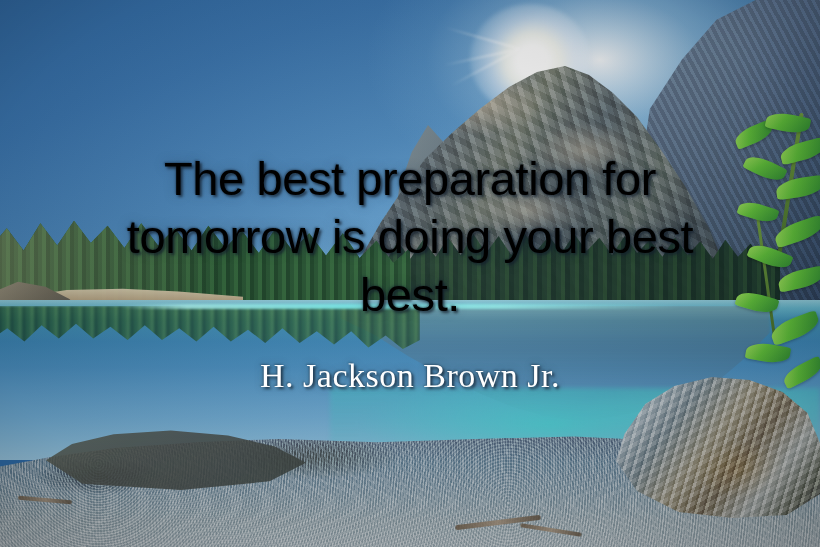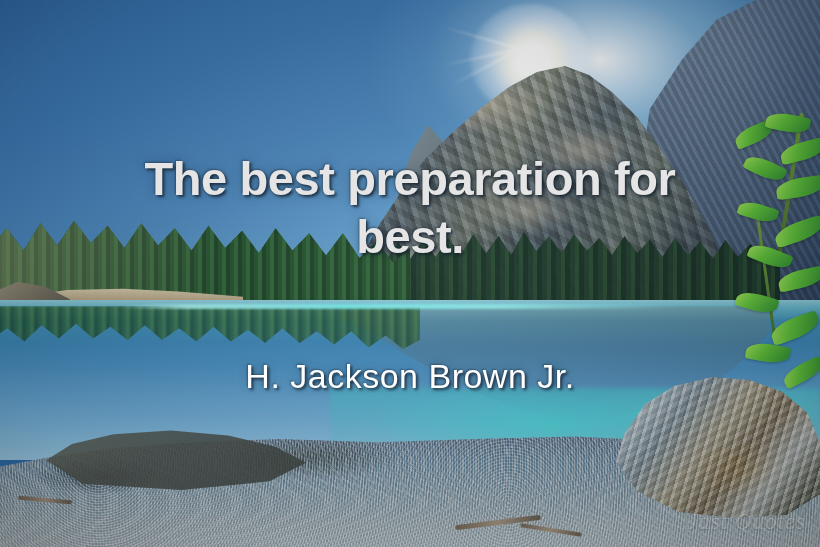--- a/index.html
+++ b/index.html
@@ -299,39 +299,39 @@
   }
 
   
   #quote-block {
     position: absolute;
     left: 0; top: 150px; width: 820px;
     text-align: center;
     z-index: 40;
   }
   .quote-line {
-    color: #e5e5e5;
+    color: #000000;
     font-family: "Liberation Sans", sans-serif;
-    font-weight: 700;
+    font-weight: 400;
     font-size: 47px;
     line-height: 58px;
     letter-spacing: -0.4px;
     text-shadow:
        2px 2px 3px rgba(18,30,42,.78),
       -1px -1px 2px rgba(18,30,42,.38),
        0 0 12px rgba(30,50,70,.34);
     white-space: nowrap;
   }
   #attribution {
     position: absolute;
     left: 0; top: 356px; width: 820px;
     text-align: center;
     z-index: 40;
     color: #ffffff;
-    font-family: Liberation Sans, sans-serif;
+    font-family: Liberation Serif, serif;
     font-weight: 400;
     font-size: 34px;
     line-height: 40px;
     letter-spacing: .5px;
     text-shadow:
        2px 2px 3px rgba(18,30,42,.80),
       -1px -1px 2px rgba(18,30,42,.40),
        0 0 10px rgba(30,50,70,.30);
     white-space: nowrap;
   }
@@ -411,20 +411,20 @@
     <div class="leaf" style="left:6px;  top:182px; width:42px; height:17px; transform:rotate(16deg);"></div>
     <div class="leaf" style="left:40px; top:206px; width:50px; height:20px; transform:rotate(-20deg);"></div>
     <div class="leaf" style="left:16px; top:232px; width:44px; height:18px; transform:rotate(10deg);"></div>
     <div class="leaf" style="left:52px; top:252px; width:42px; height:17px; transform:rotate(-26deg);"></div>
   </div>
 
   <div id="grade"></div>
 
   <div id="quote-block">
     <div class="quote-line">The best preparation for</div>
+    <div class="quote-line">tomorrow is doing your best</div>
     <div class="quote-line">best.</div>
   </div>
 
   <div id="attribution">H. Jackson Brown Jr.</div>
 
-  <div id="watermark">Just Quotes</div>
 
 </div>
 
 </body></html>

